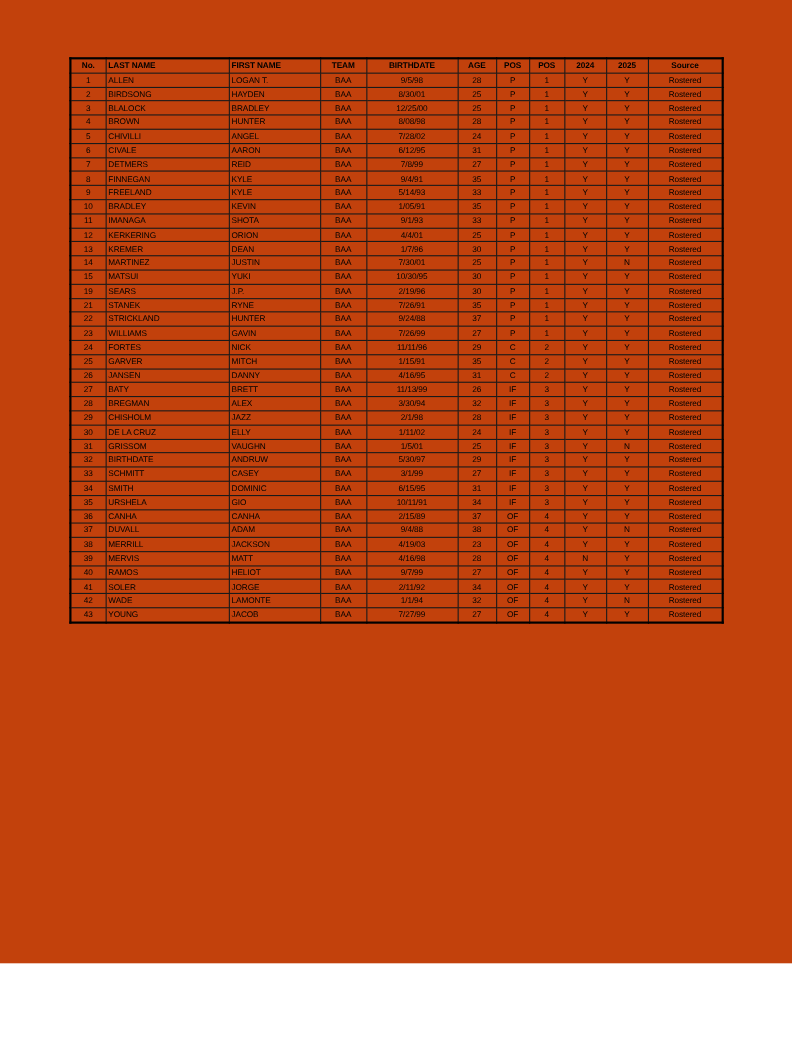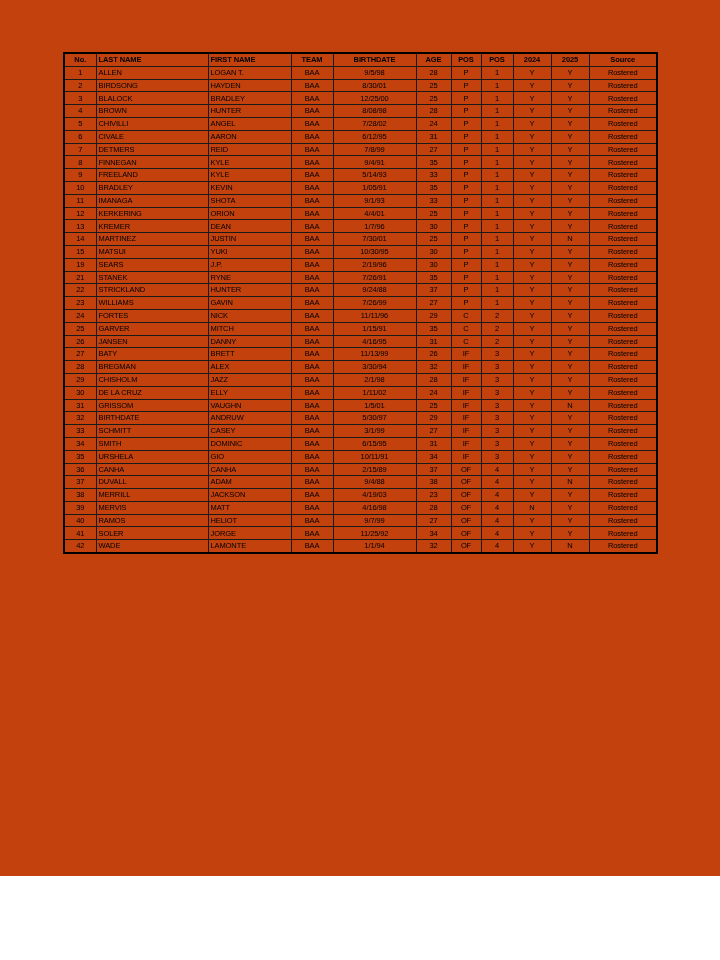--- a/index.html
+++ b/index.html
@@ -550,36 +550,49 @@
           <td>4</td>
           <td>Y</td>
           <td>Y</td>
           <td>Rostered</td>
         </tr>
         <tr>
           <td>41</td>
           <td>SOLER</td>
           <td>JORGE</td>
           <td>BAA</td>
-          <td>11/25/92</td>
+          <td>2/11/92</td>
           <td>34</td>
           <td>OF</td>
           <td>4</td>
           <td>Y</td>
           <td>Y</td>
           <td>Rostered</td>
         </tr>
         <tr>
           <td>42</td>
           <td>WADE</td>
           <td>LAMONTE</td>
           <td>BAA</td>
           <td>1/1/94</td>
           <td>32</td>
           <td>OF</td>
           <td>4</td>
           <td>Y</td>
           <td>N</td>
+          <td>Rostered</td>
+        </tr>
+        <tr>
+          <td>43</td>
+          <td>YOUNG</td>
+          <td>JACOB</td>
+          <td>BAA</td>
+          <td>7/27/99</td>
+          <td>27</td>
+          <td>OF</td>
+          <td>4</td>
+          <td>Y</td>
+          <td>Y</td>
           <td>Rostered</td>
         </tr>
       </tbody>
   </table>
 </div>
 
 </body></html>

